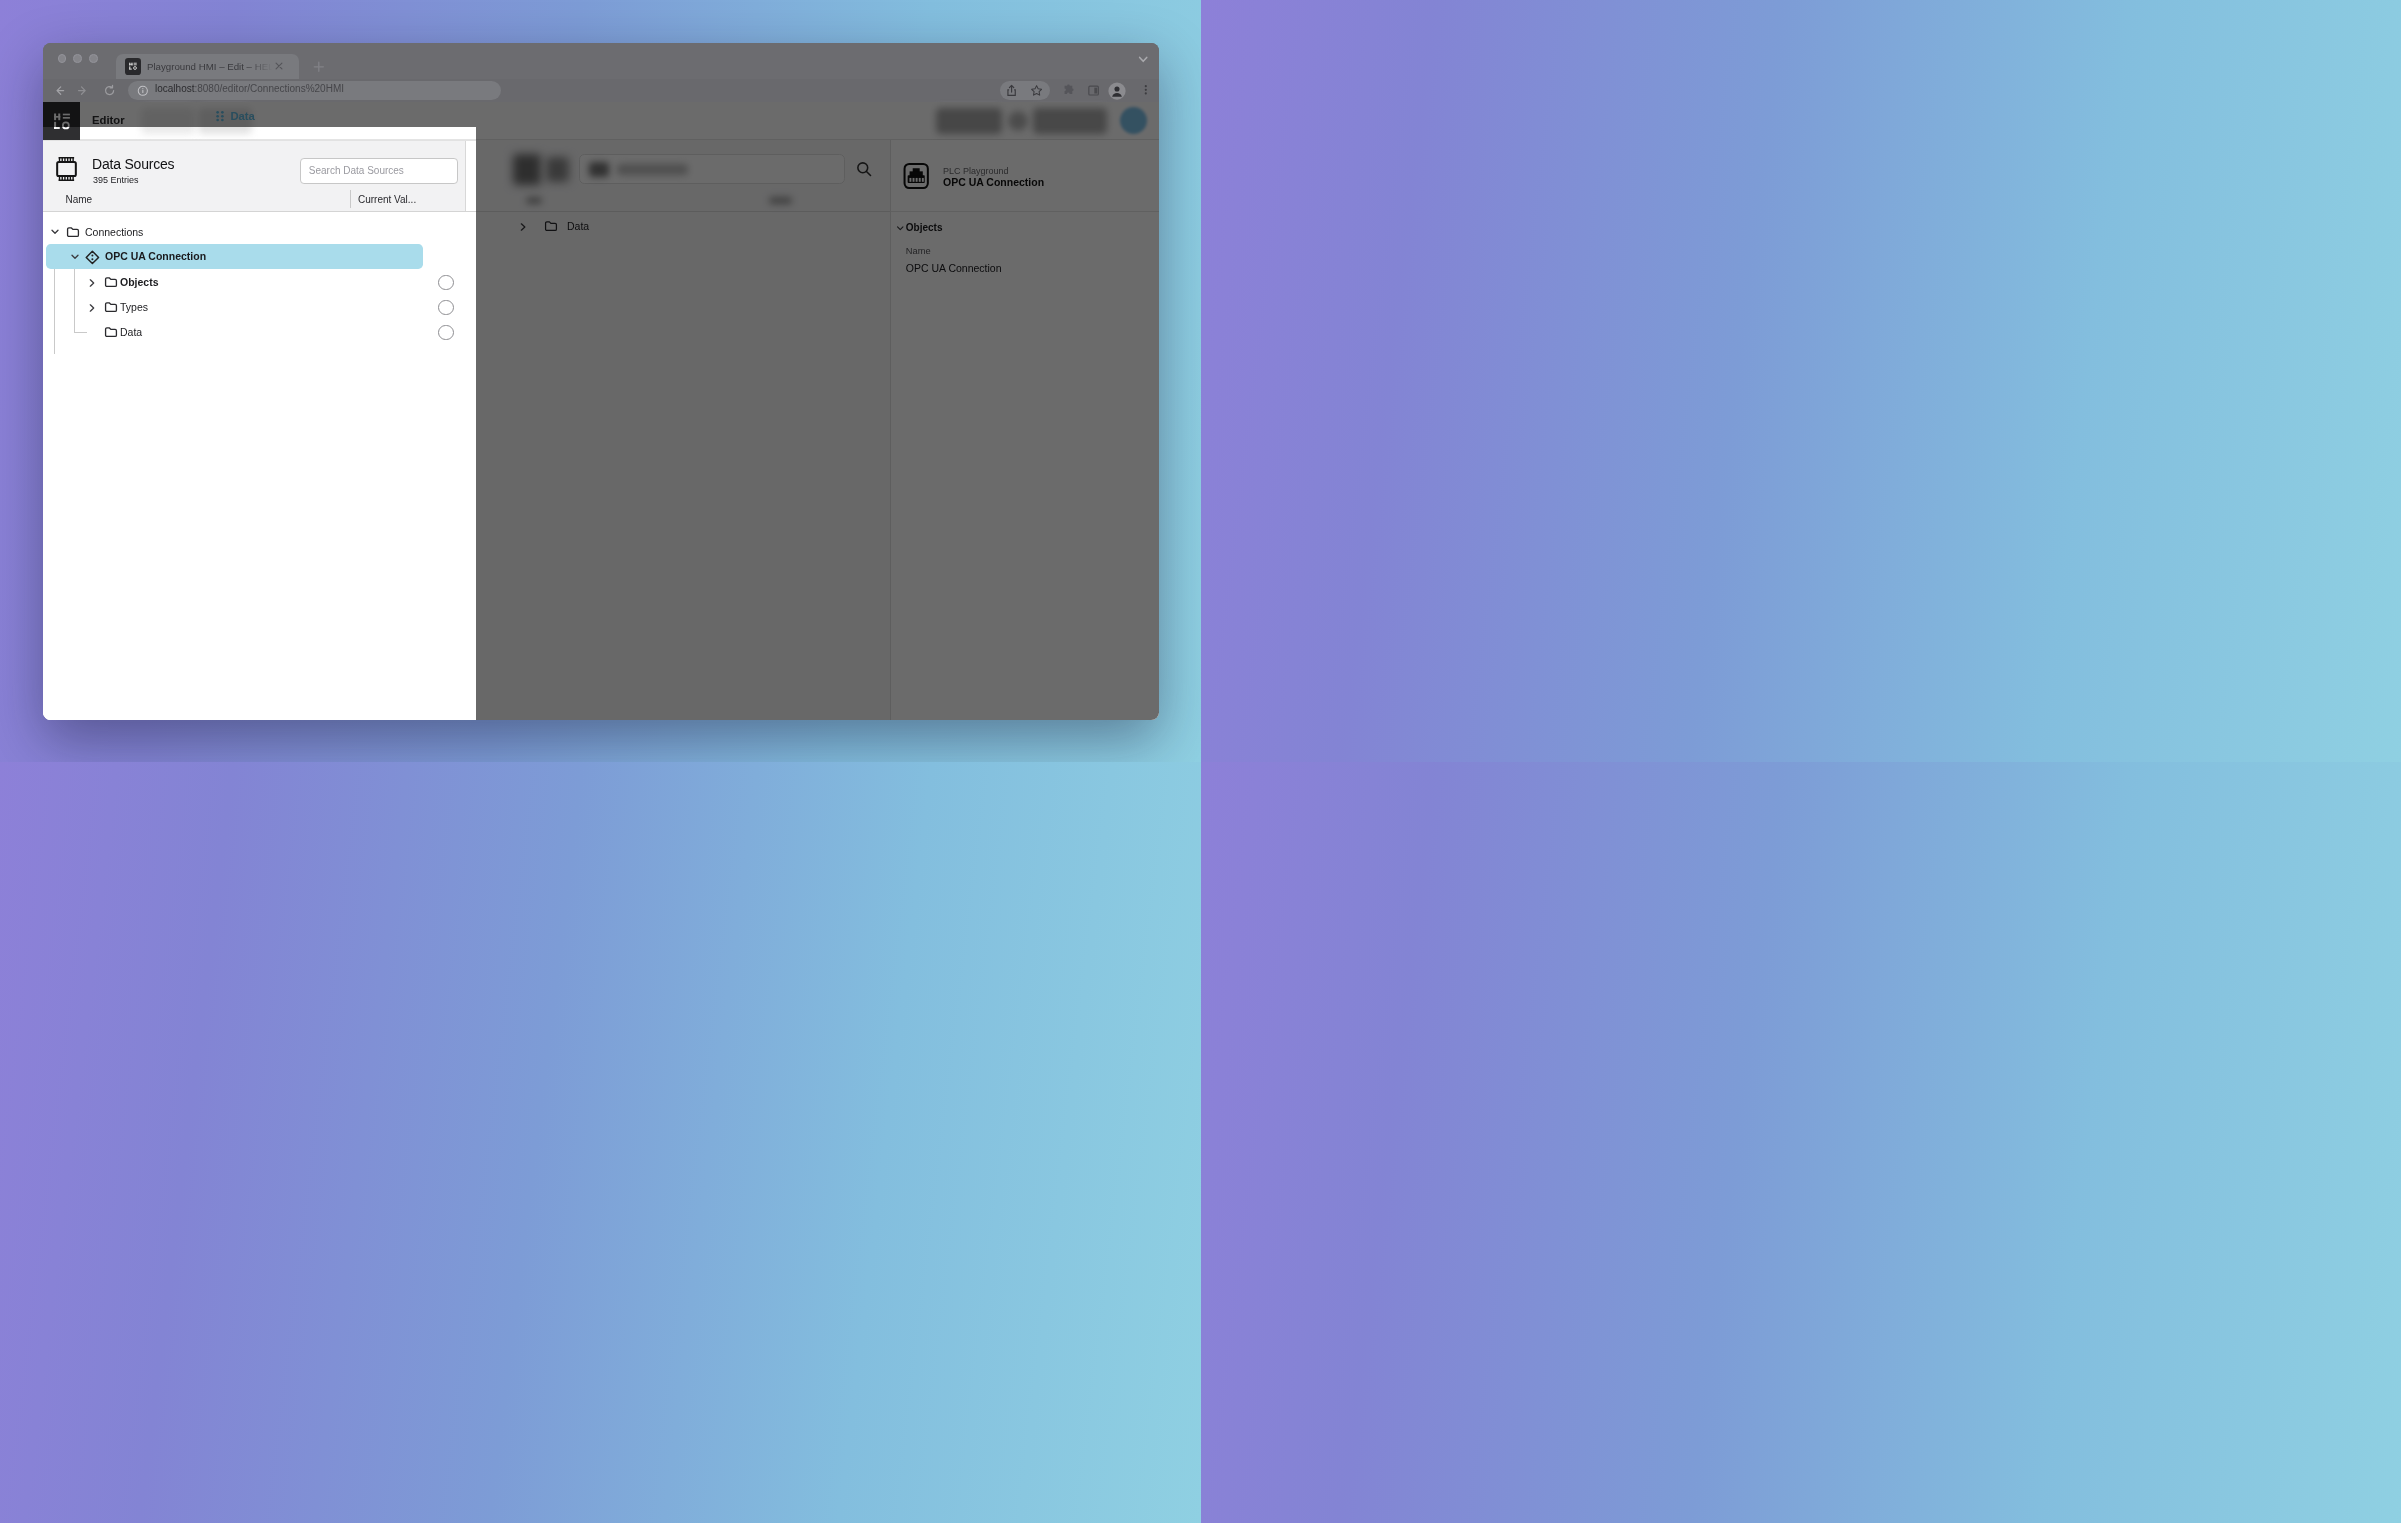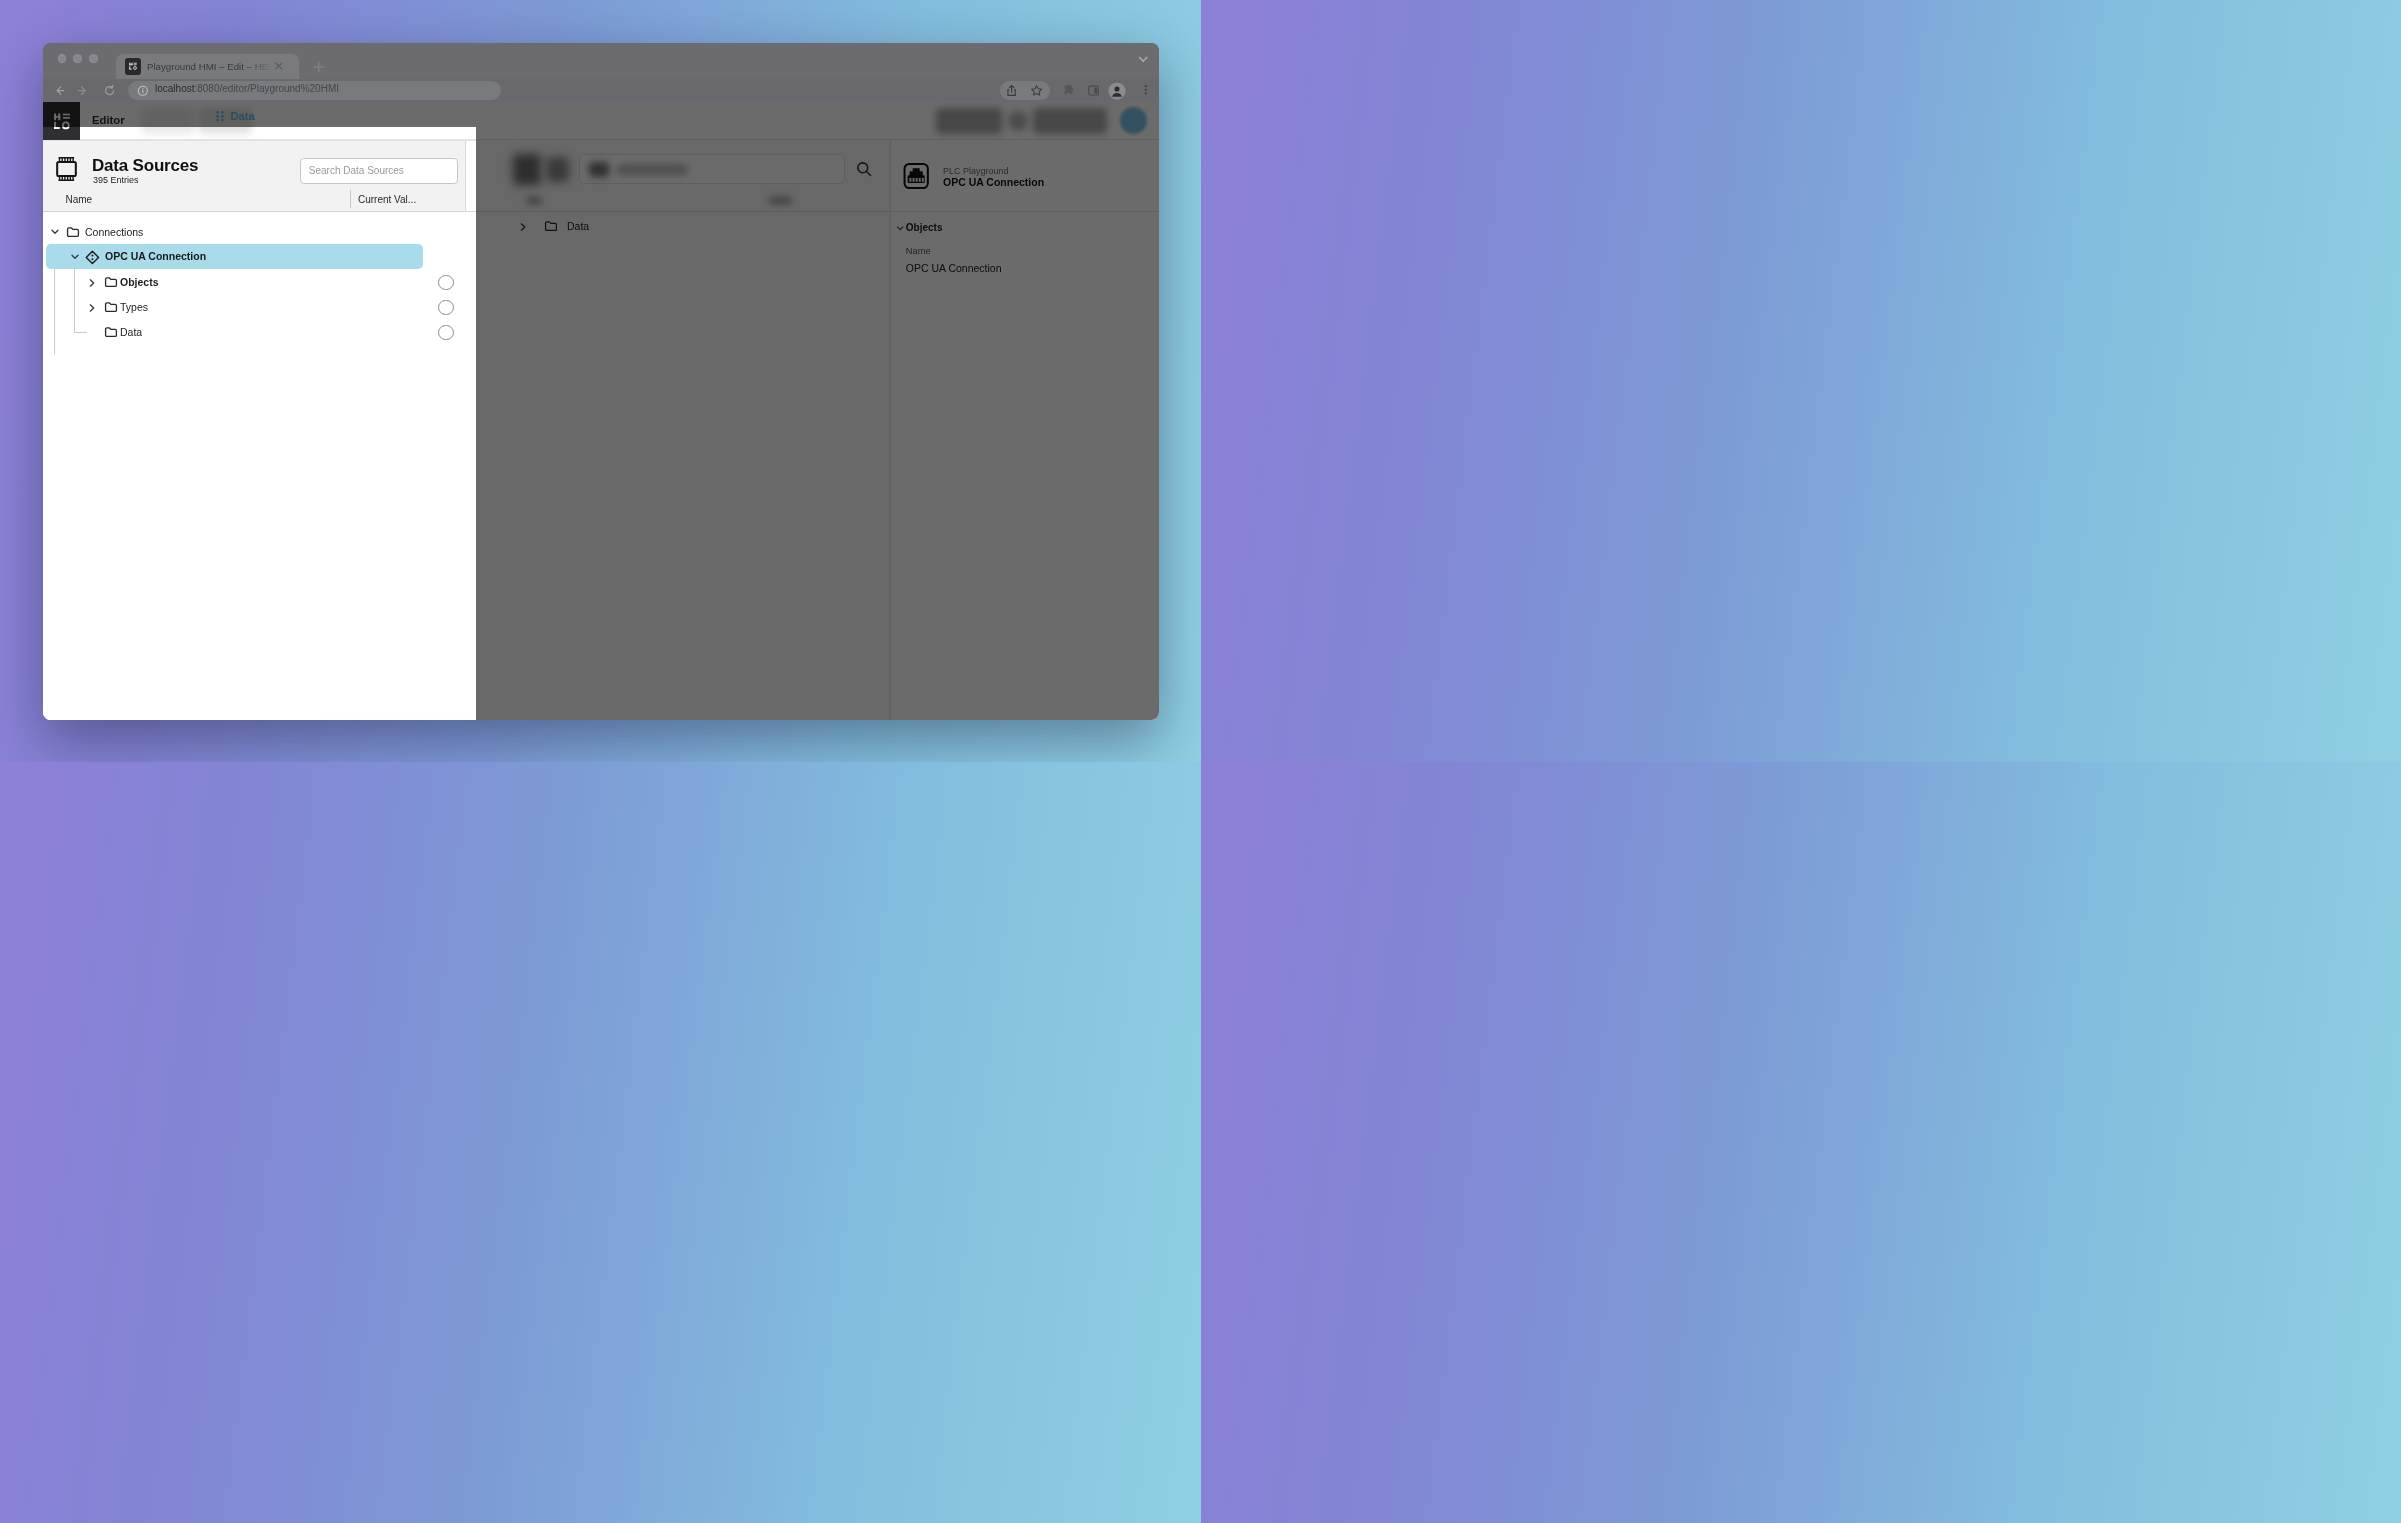--- a/index.html
+++ b/index.html
@@ -75,21 +75,21 @@
   .ov-right{ left:433px; top:84px; right:0; bottom:0; }
   
   .modal{ position:absolute; left:0; top:97px; width:433px; bottom:0; background:#ffffff;
         border-top:0.8px solid #e2e2e2; z-index:6; }
   .m-header{ position:absolute; left:0; top:0; width:422px; height:71px; background:#f2f2f3;
         border-bottom:0.8px solid #d4d4d4; }
   .m-gutter{ position:absolute; left:422px; top:0; bottom:0; width:11px; background:#fff;
         border-left:0.8px solid #d8d8d8; }
   .m-colline{ position:absolute; left:422px; top:70px; width:11px; height:0.8px; background:#d4d4d4; }
   .m-chip{ position:absolute; left:11px; top:14px; }
-  .m-title{ position:absolute; left:49px; top:14.8px; font-size:17px; font-weight:700;
+  .m-title{ position:absolute; left:49px; top:14.8px; font-size:14px; font-weight:400;
         letter-spacing:-0.2px; color:#111113; }
   .m-entries{ position:absolute; left:50px; top:34px; font-size:9px; color:#222226; }
   .m-search{ position:absolute; left:257px; top:16.7px; width:158px; height:26px; border-radius:3.9px;
         border:1.2px solid #c7c7c7; background:#fff; font-family:"Liberation Sans",sans-serif;
         font-size:10px; color:#333; padding:0 7.8px; outline:none; }
   .m-search::placeholder{ color:#9a9aa0; }
   .m-col{ position:absolute; top:53px; font-size:10px; color:#2a2a2e; }
   .m-col.name{ left:22.5px; }
   .m-col.cur{ left:315px; }
   .m-coldiv{ position:absolute; left:307px; top:49px; width:0.8px; height:18px; background:#c9c9c9; }
@@ -171,21 +171,21 @@
 
     <div class="urlpill">
       <span style="position:absolute;left:9.3px;top:3.9px">
         <svg width="11.6" height="11.6" viewBox="0 0 16 16">
             <circle cx="8" cy="8" r="6.3" fill="none" stroke="#c2c2c6" stroke-width="1.4"></circle>
             <rect x="7.3" y="7" width="1.5" height="4.2" rx=".7" fill="#c2c2c6"></rect>
             <rect x="7.3" y="4.3" width="1.5" height="1.6" rx=".7" fill="#c2c2c6"></rect>
           </svg>
       </span>
     </div>
-    <span class="url-text"><b style="font-weight:400">localhost</b><span class="path">:8080/editor/Playground%20HMI</span></span>
+    <span class="url-text"><b style="font-weight:400">localhost</b><span class="path">:8080/editor/Connections%20HMI</span></span>
 
     <div class="rightpill"></div>
     <span class="nav-ic" style="left:962px">
       <svg width="13.2" height="13.2" viewBox="0 0 18 18">
           <path d="M9 2 V11 M9 2 L6 5 M9 2 L12 5" stroke="#3a3a3e" stroke-width="1.6" fill="none" stroke-linecap="round" stroke-linejoin="round"></path>
           <path d="M5 8 H4 V15.5 H14 V8 H13" stroke="#3a3a3e" stroke-width="1.6" fill="none" stroke-linecap="round"></path>
         </svg>
     </span>
     <span class="nav-ic" style="left:987px">
       <svg width="13.2" height="13.2" viewBox="0 0 18 18">

